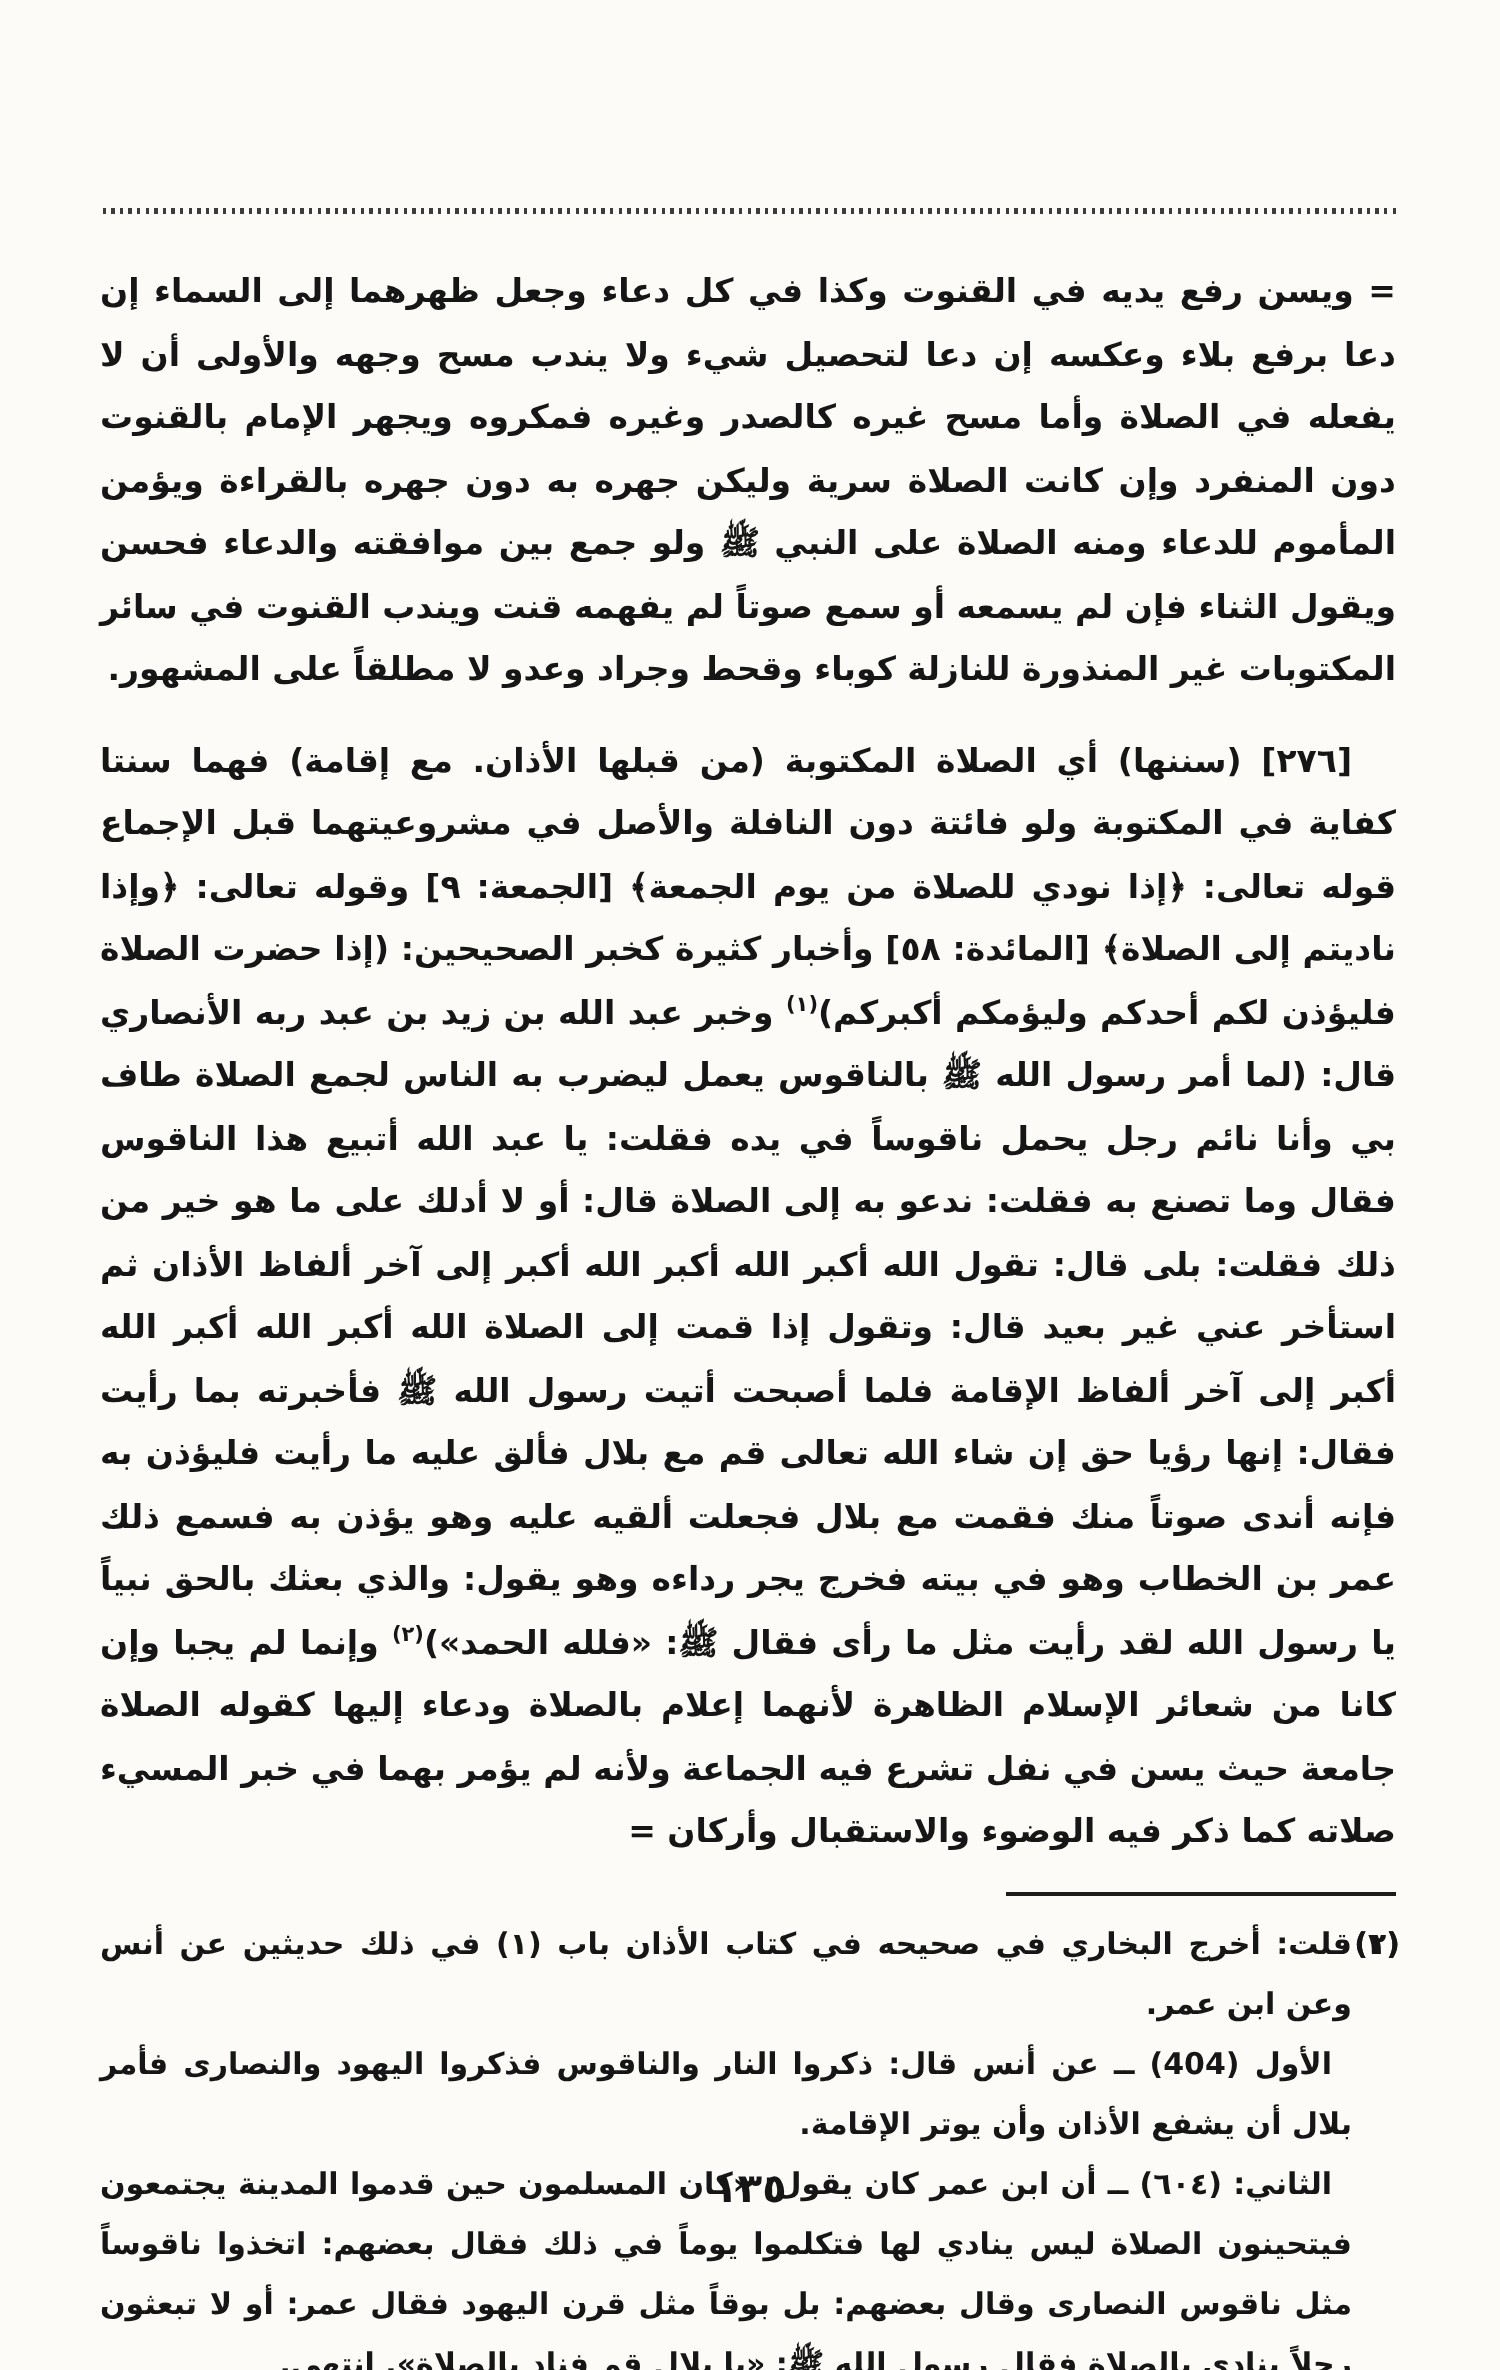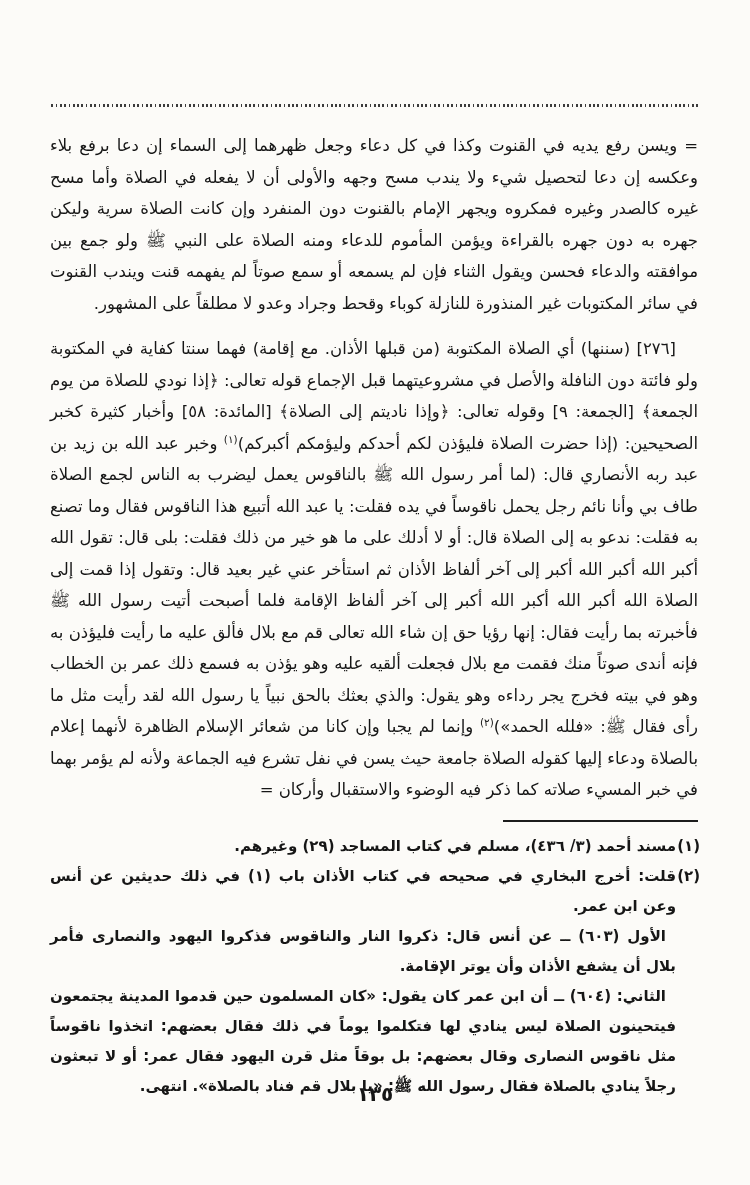--- a/index.html
+++ b/index.html
@@ -36,21 +36,21 @@
   
   .dotted-sep {
     margin-top: 18px;
     height: 3px;
     background: repeating-linear-gradient(to left, #3c3c3c 0 1.7px, transparent 1.7px 4.3px);
   }
   
   .body-text {
     margin-top: 23px;
     font-size: 16.5px;
-    font-weight: 400;
+    font-weight: 700;
     line-height: 31.5px;
     text-align: justify;
   }
   .para { margin: 0; }
   .para.main {
     margin-top: 14px;
     text-indent: 22px;
   }
   sup {
     font-size: 10.5px;
@@ -98,24 +98,24 @@
 
   <div class="body-text">
     <p class="para cont">= ويسن رفع يديه في القنوت وكذا في كل دعاء وجعل ظهرهما إلى السماء إن دعا برفع بلاء وعكسه إن دعا لتحصيل شيء ولا يندب مسح وجهه والأولى أن لا يفعله في الصلاة وأما مسح غيره كالصدر وغيره فمكروه ويجهر الإمام بالقنوت دون المنفرد وإن كانت الصلاة سرية وليكن جهره به دون جهره بالقراءة ويؤمن المأموم للدعاء ومنه الصلاة على النبي ﷺ ولو جمع بين موافقته والدعاء فحسن ويقول الثناء فإن لم يسمعه أو سمع صوتاً لم يفهمه قنت ويندب القنوت في سائر المكتوبات غير المنذورة للنازلة كوباء وقحط وجراد وعدو لا مطلقاً على المشهور.</p>
     <p class="para main"><span>[٢٧٦] (سننها) أي الصلاة المكتوبة (من قبلها الأذان. مع إقامة) فهما سنتا كفاية في المكتوبة ولو فائتة دون النافلة والأصل في مشروعيتهما قبل الإجماع قوله تعالى: ﴿إذا نودي للصلاة من يوم الجمعة﴾ [الجمعة: ٩] وقوله تعالى: ﴿وإذا ناديتم إلى الصلاة﴾ [المائدة: ٥٨] وأخبار كثيرة كخبر الصحيحين: (إذا حضرت الصلاة فليؤذن لكم أحدكم وليؤمكم أكبركم)</span><sup>(١)</sup><span> وخبر عبد الله بن زيد بن عبد ربه الأنصاري قال: (لما أمر رسول الله ﷺ بالناقوس يعمل ليضرب به الناس لجمع الصلاة طاف بي وأنا نائم رجل يحمل ناقوساً في يده فقلت: يا عبد الله أتبيع هذا الناقوس فقال وما تصنع به فقلت: ندعو به إلى الصلاة قال: أو لا أدلك على ما هو خير من ذلك فقلت: بلى قال: تقول الله أكبر الله أكبر الله أكبر إلى آخر ألفاظ الأذان ثم استأخر عني غير بعيد قال: وتقول إذا قمت إلى الصلاة الله أكبر الله أكبر الله أكبر إلى آخر ألفاظ الإقامة فلما أصبحت أتيت رسول الله ﷺ فأخبرته بما رأيت فقال: إنها رؤيا حق إن شاء الله تعالى قم مع بلال فألق عليه ما رأيت فليؤذن به فإنه أندى صوتاً منك فقمت مع بلال فجعلت ألقيه عليه وهو يؤذن به فسمع ذلك عمر بن الخطاب وهو في بيته فخرج يجر رداءه وهو يقول: والذي بعثك بالحق نبياً يا رسول الله لقد رأيت مثل ما رأى فقال ﷺ: «فلله الحمد»)</span><sup>(٢)</sup><span> وإنما لم يجبا وإن كانا من شعائر الإسلام الظاهرة لأنهما إعلام بالصلاة ودعاء إليها كقوله الصلاة جامعة حيث يسن في نفل تشرع فيه الجماعة ولأنه لم يؤمر بهما في خبر المسيء صلاته كما ذكر فيه الوضوء والاستقبال وأركان =</span></p>
   </div>
 
   <div class="fn-rule"></div>
 
   <div class="footnotes">
     <div class="fn">
-      <span class="fn-marker">(١)</span><span>مسند أحمد (٣/ ٤٣٦)، مسلم في كتاب المساجد (٢٩) وغيرهم.</span>
+      <span class="fn-marker">(١)</span>
     </div>
     <div class="fn">
       <span class="fn-marker">(٢)</span><span>قلت: أخرج البخاري في صحيحه في كتاب الأذان باب (١) في ذلك حديثين عن أنس وعن ابن عمر.</span>
-      <p class="fn-sub">الأول (٦٠٣) ــ عن أنس قال: ذكروا النار والناقوس فذكروا اليهود والنصارى فأمر بلال أن يشفع الأذان وأن يوتر الإقامة.</p>
+      <p class="fn-sub">الأول (404) ــ عن أنس قال: ذكروا النار والناقوس فذكروا اليهود والنصارى فأمر بلال أن يشفع الأذان وأن يوتر الإقامة.</p>
       <p class="fn-sub">الثاني: (٦٠٤) ــ أن ابن عمر كان يقول: «كان المسلمون حين قدموا المدينة يجتمعون فيتحينون الصلاة ليس ينادي لها فتكلموا يوماً في ذلك فقال بعضهم: اتخذوا ناقوساً مثل ناقوس النصارى وقال بعضهم: بل بوقاً مثل قرن اليهود فقال عمر: أو لا تبعثون رجلاً ينادي بالصلاة فقال رسول الله ﷺ: «يا بلال قم فناد بالصلاة». انتهى.</p>
     </div>
   </div>
 
   <div class="page-number">١٣٥</div>
 
 </div>
 
 </body></html>

